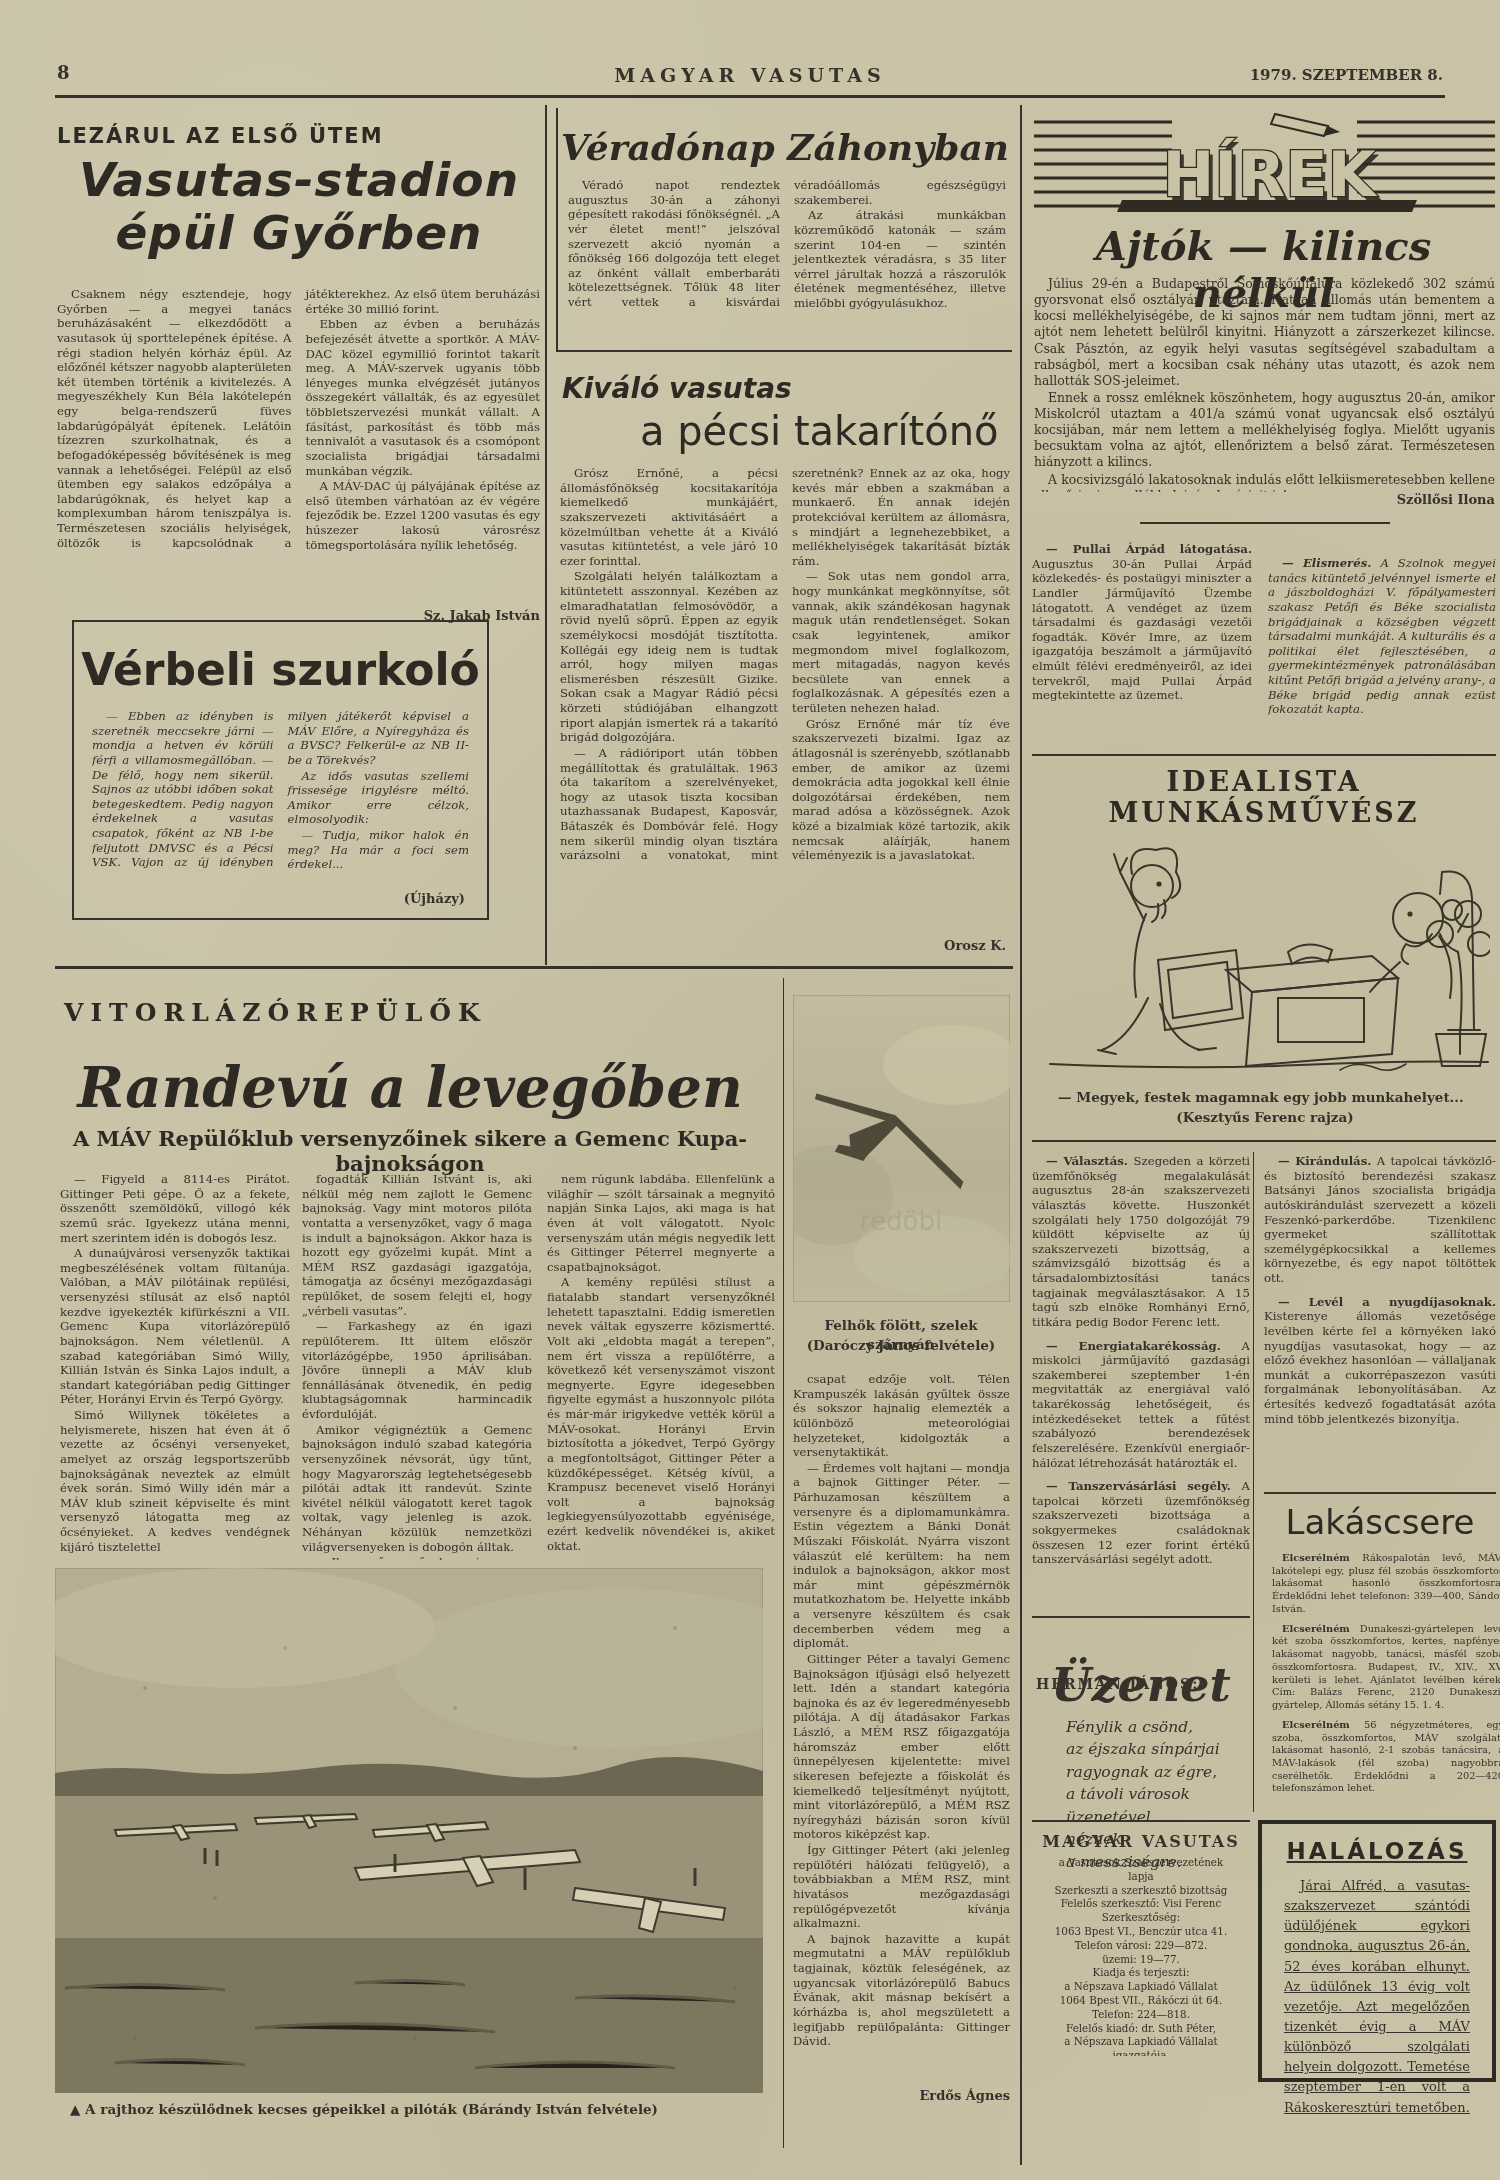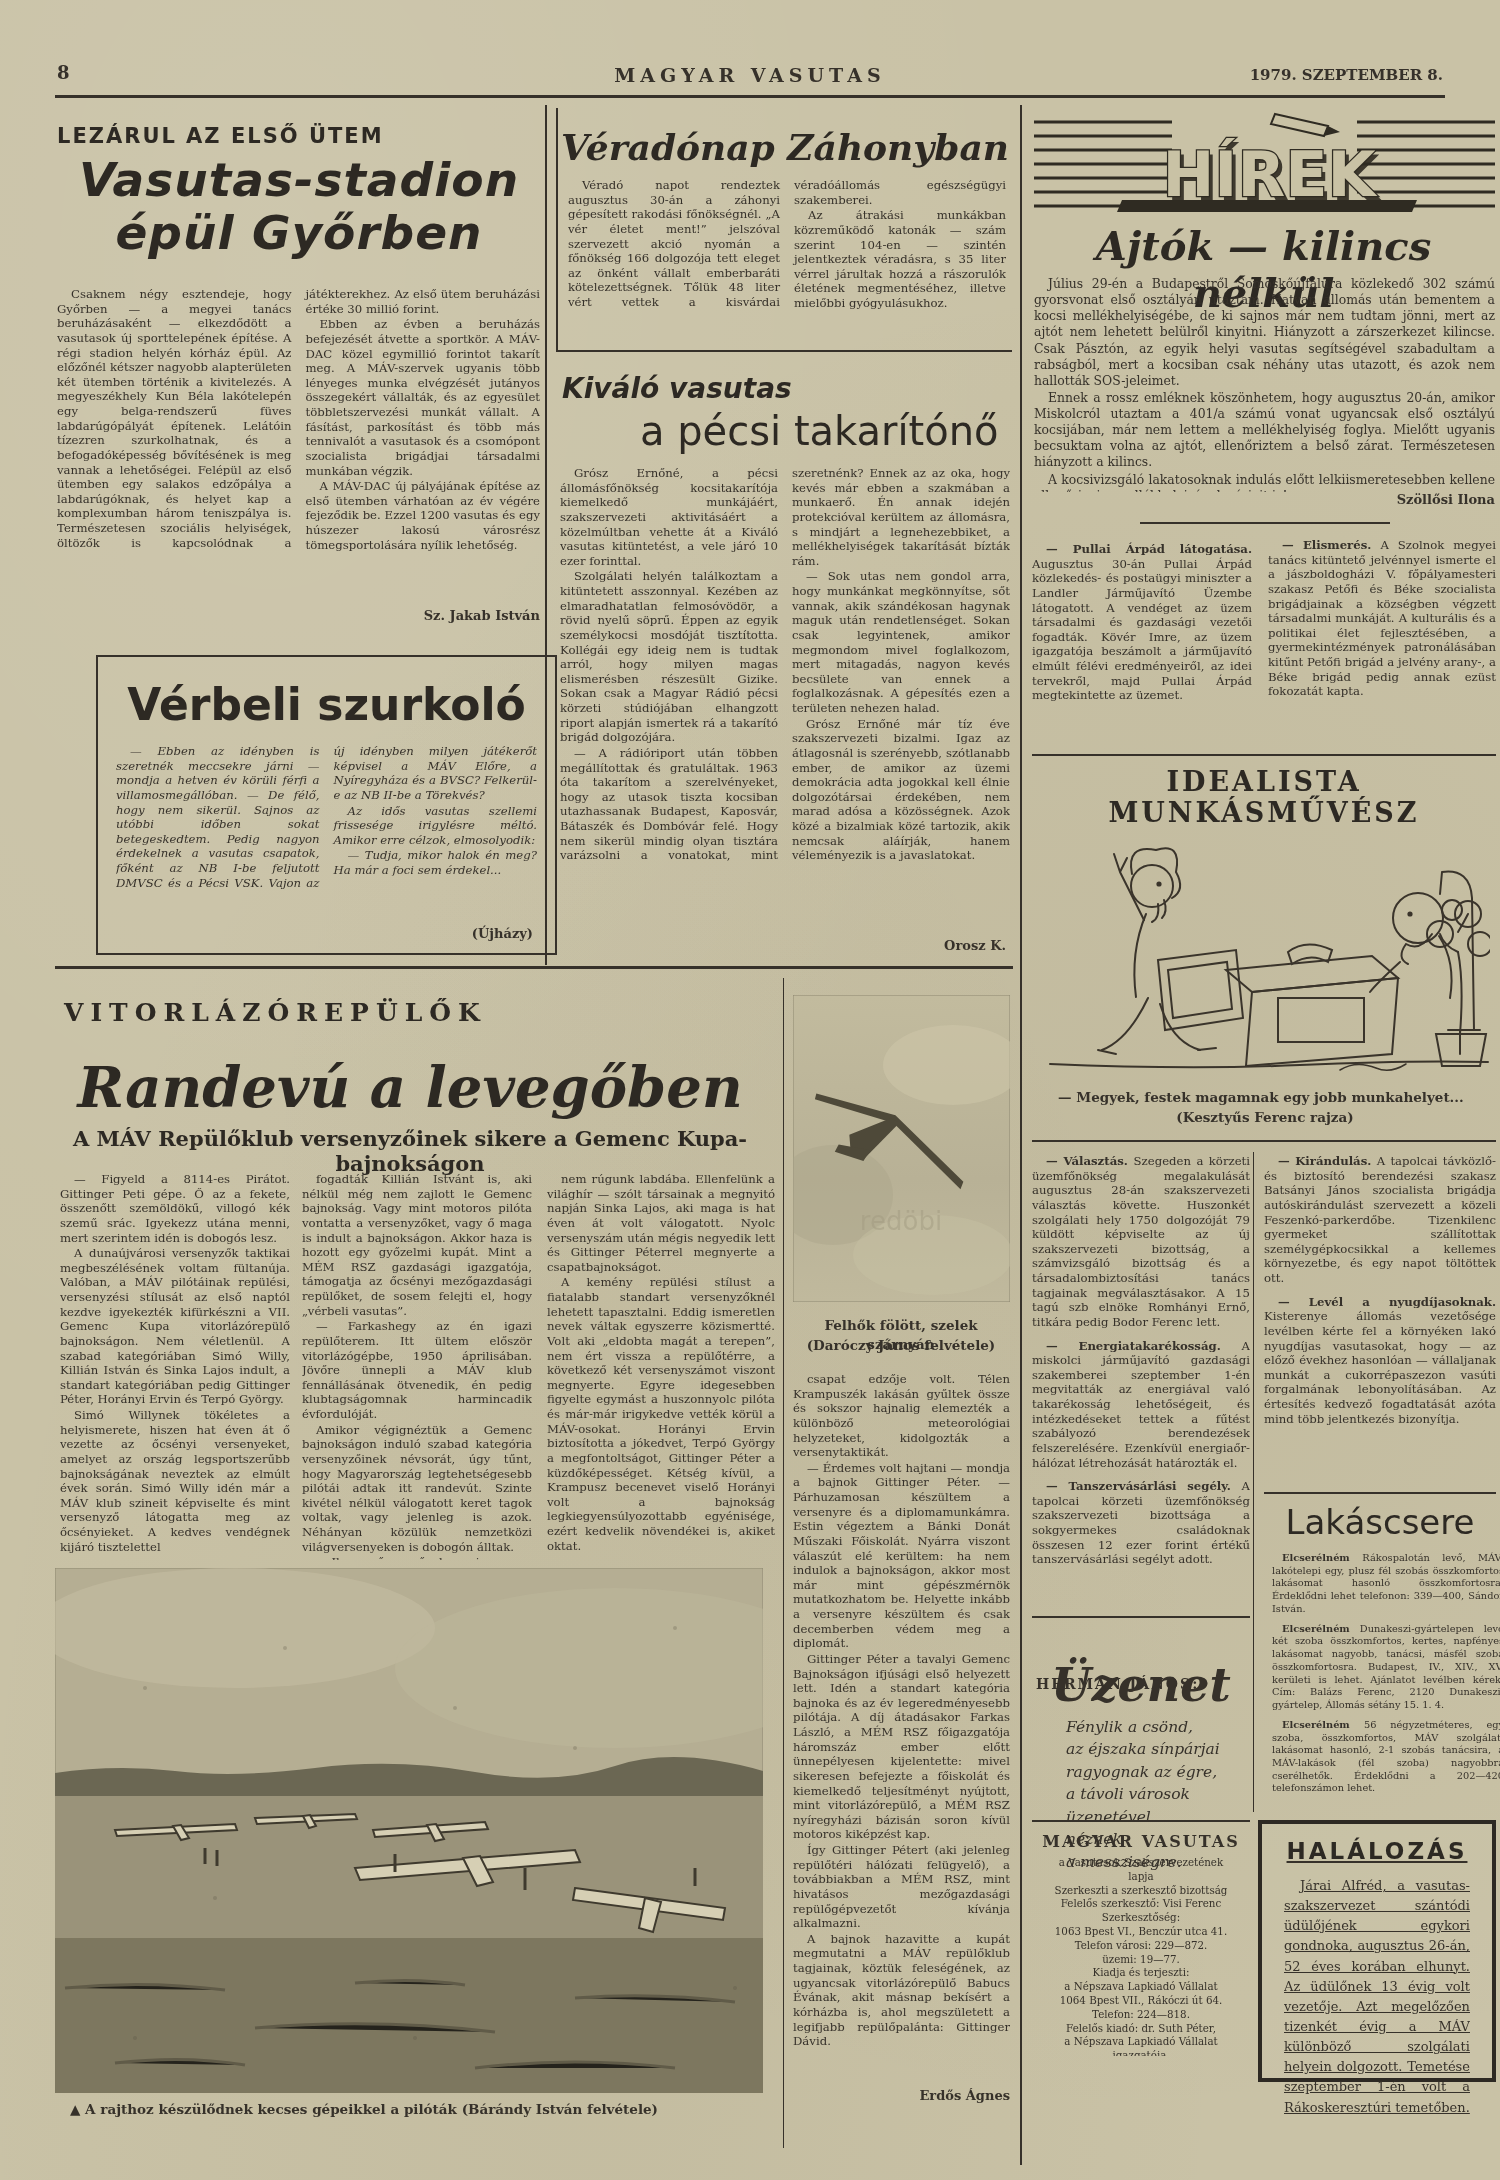--- a/index.html
+++ b/index.html
@@ -78,21 +78,21 @@
     <div>Vasutas-stadion</div>
     <div>épül Győrben</div>
   </div>
   <div class="abs body-text cols2" style="left:57px; top:287px; width:483px; height:318px;">
       <p>Csaknem négy esztendeje, hogy Győrben — a megyei tanács beruházásaként — elkezdődött a vasutasok új sporttelepének építése. A régi stadion helyén kórház épül. Az előzőnél kétszer nagyobb alapterületen két ütemben történik a kivitelezés. A megyeszékhely Kun Béla lakótelepén egy belga-rendszerű füves labdarúgópályát építenek. Lelátóin tízezren szurkolhatnak, és a befogadóképesség bővítésének is meg vannak a lehetőségei. Felépül az első ütemben egy salakos edzőpálya a labdarúgóknak, és helyet kap a komplexumban három teniszpálya is. Természetesen szociális helyiségek, öltözők is kapcsolódnak a játékterekhez. Az első ütem beruházási értéke 30 millió forint.</p>
       <p>Ebben az évben a beruházás befejezését átvette a sportkör. A MÁV-DAC közel egymillió forintot takarít meg. A MÁV-szervek ugyanis több lényeges munka elvégzését jutányos összegekért vállalták, és az egyesület többletszervezési munkát vállalt. A fásítást, parkosítást és több más tennivalót a vasutasok és a csomópont szocialista brigádjai társadalmi munkában végzik.</p>
       <p>A MÁV-DAC új pályájának építése az első ütemben várhatóan az év végére fejeződik be. Ezzel 1200 vasutas és egy húszezer lakosú városrész tömegsportolására nyílik lehetőség.</p>
     </div>
   <div class="abs byline" style="left:57px; top:608px; width:483px;">Sz. Jakab István</div>
 
-  <div class="abs box-szurkolo" style="left:72px; top:655px; width:461px; height:300px;margin-left:24px;">
+  <div class="abs box-szurkolo" style="left:72px; top:620px; width:417px; height:300px;">
     <div class="hl-szurkolo" style="margin-top:22px;">Vérbeli szurkoló</div>
     <div class="body-text cols2 italic" style="margin:14px 18px 0 18px; height:178px;">
         <p>— Ebben az idényben is szeretnék meccsekre járni — mondja a hetven év körüli férfi a villamosmegállóban. — De félő, hogy nem sikerül. Sajnos az utóbbi időben sokat betegeskedtem. Pedig nagyon érdekelnek a vasutas csapatok, főként az NB I-be feljutott DMVSC és a Pécsi VSK. Vajon az új idényben milyen játékerőt képvisel a MÁV Előre, a Nyíregyháza és a BVSC? Felkerül-e az NB II-be a Törekvés?</p>
         <p>Az idős vasutas szellemi frissesége irigylésre méltó. Amikor erre célzok, elmosolyodik:</p>
         <p>— Tudja, mikor halok én meg? Ha már a foci sem érdekel...</p>
       </div>
     <div class="byline" style="position:absolute; right:22px; bottom:12px;">(Újházy)</div>
   </div>
 
   <div class="abs veradonap-box" style="left:556px; top:108px; width:456px; height:242px;">
@@ -147,21 +147,21 @@
       <p>Július 29-én a Budapestről Somoskőújfalura közlekedő 302 számú gyorsvonat első osztályán utaztam. Hatvan állomás után bementem a kocsi mellékhelyiségébe, de ki sajnos már nem tudtam jönni, mert az ajtót nem lehetett belülről kinyitni. Hiányzott a zárszerkezet kilincse. Csak Pásztón, az egyik helyi vasutas segítségével szabadultam a rabságból, mert a kocsiban csak néhány utas utazott, és azok nem hallották SOS-jeleimet.</p>
       <p>Ennek a rossz emléknek köszönhetem, hogy augusztus 20-án, amikor Miskolcról utaztam a 401/a számú vonat ugyancsak első osztályú kocsijában, már nem lettem a mellékhelyiség foglya. Mielőtt ugyanis becsuktam volna az ajtót, ellenőriztem a belső zárat. Természetesen hiányzott a kilincs.</p>
       <p>A kocsivizsgáló lakatosoknak indulás előtt lelkiismeretesebben kellene ellenőrizni a mellékhelyiségek zárjait is!</p>
     </div>
   <div class="abs byline" style="left:1034px; top:492px; width:461px;">Szöllősi Ilona</div>
   <div class="abs rule-h" style="left:1140px; top:522px; width:250px;"></div>
 
   <div class="abs body-text brief" style="left:1032px; top:542px; width:220px; height:208px;">
       <p><b>— Pullai Árpád látogatása. </b>Augusztus 30-án Pullai Árpád közlekedés- és postaügyi miniszter a Landler Járműjavító Üzembe látogatott. A vendéget az üzem társadalmi és gazdasági vezetői fogadták. Kövér Imre, az üzem igazgatója beszámolt a járműjavító elmúlt félévi eredményeiről, az idei tervekről, majd Pullai Árpád megtekintette az üzemet.</p>
     </div>
-  <div class="abs body-text brief" style="left:1268px; top:538px; width:228px; height:208px;">
+  <div class="abs body-text brief" style="left:1268px; top:556px; width:228px; height:208px;font-style:italic;">
       <p><b>— Elismerés. </b>A Szolnok megyei tanács kitüntető jelvénnyel ismerte el a jászboldogházi V. főpályamesteri szakasz Petőfi és Béke szocialista brigádjainak a községben végzett társadalmi munkáját. A kulturális és a politikai élet fejlesztésében, a gyermekintézmények patronálásában kitűnt Petőfi brigád a jelvény arany-, a Béke brigád pedig annak ezüst fokozatát kapta.</p>
     </div>
   <div class="abs rule-h" style="left:1032px; top:754px; width:464px;"></div>
 
   <div class="abs hl-idealista" style="left:1032px; top:766px; width:464px;">IDEALISTA MUNKÁSMŰVÉSZ</div>
   <div class="abs" style="left:1040px; top:802px; width:450px; height:283px;">
     <svg width="450" height="283" viewBox="0 0 450 283" fill="none" stroke="#3a342b" stroke-width="2" stroke-linecap="round">
       <path d="M10,262 Q150,268 260,263 T448,260"></path>
 
       <circle cx="112" cy="84" r="21"></circle>

